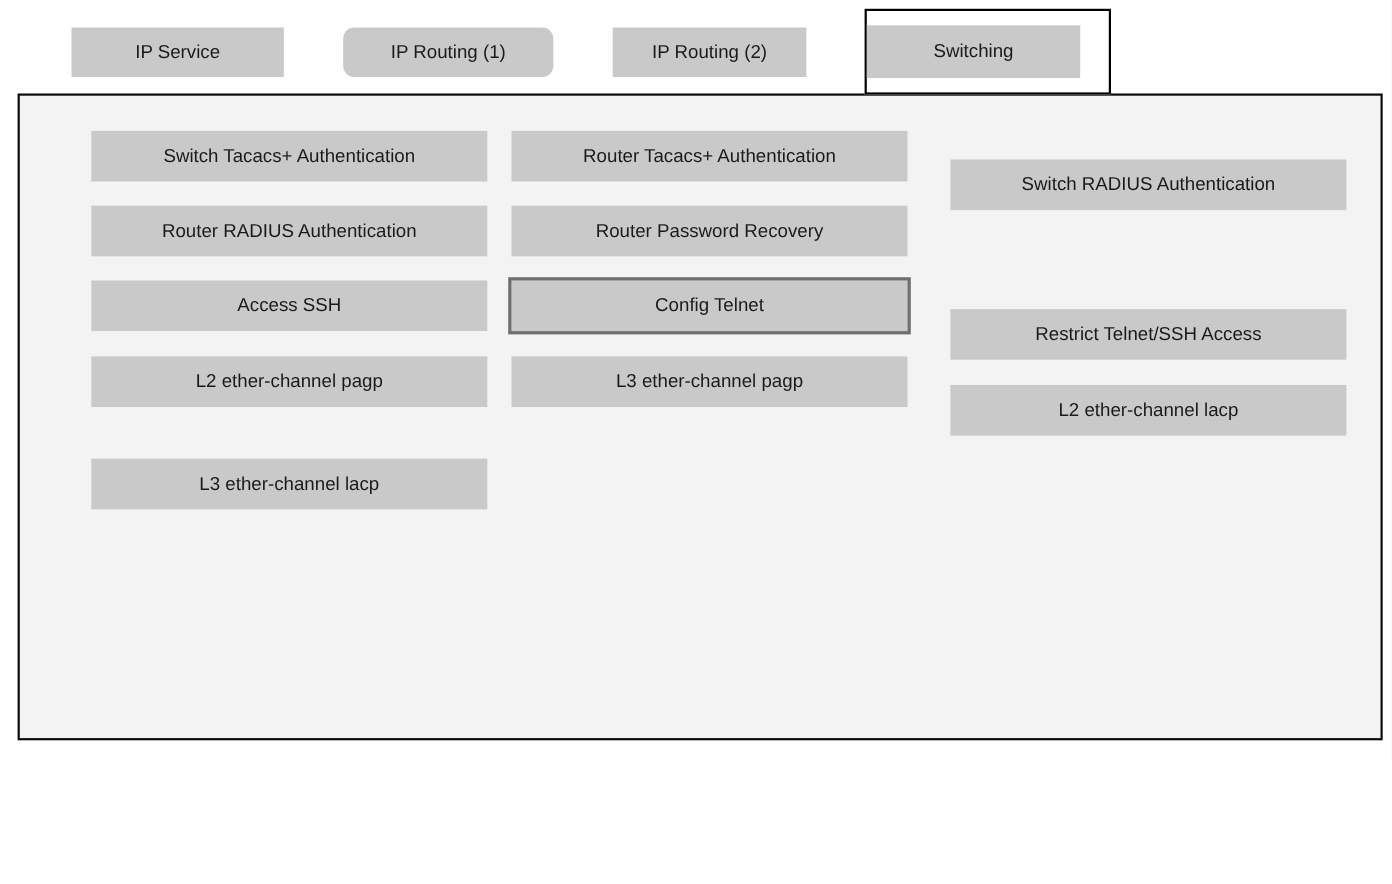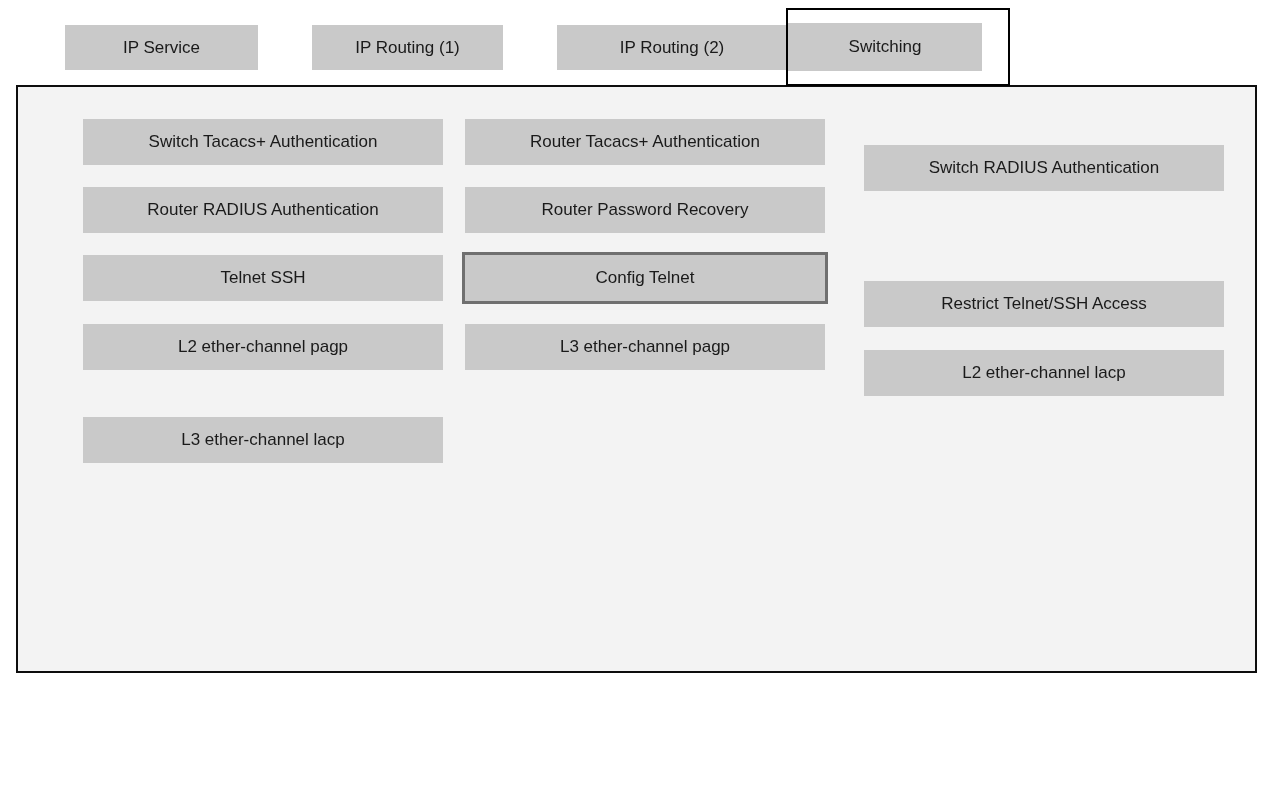--- a/index.html
+++ b/index.html
@@ -25,22 +25,22 @@
     top:25px;
     height:45px;
     background:var(--c-btn-bg);
     display:flex;
     align-items:center;
     justify-content:center;
     font-size:17px;
     white-space:nowrap;
   }
   .tab-ip-service{left:65px;width:193px;}
-  .tab-ip-routing-1{left:312px;width:191px;}
-  .tab-ip-routing-2{left:557px;width:230px;}
+  .tab-ip-routing-1{left:312px;width:191px;border-radius:10px;}
+  .tab-ip-routing-2{left:557px;width:176px;}
   .selected-tab-frame{
     position:absolute;
     left:786px;top:8px;width:224px;height:78px;
     border:2px solid var(--c-selected-outline);
     background:var(--c-page-bg);
     display:flex;align-items:center;justify-content:flex-start;
     z-index:2;
   }
   .selected-tab-frame .tab{
     position:static;
@@ -80,21 +80,21 @@
 </div>
 
 <div class="panel">
   <div class="btn col1 row1">Switch Tacacs+ Authentication</div>
   <div class="btn col2 row1">Router Tacacs+ Authentication</div>
   <div class="btn col3 row1">Switch RADIUS Authentication</div>
 
   <div class="btn col1 row2">Router RADIUS Authentication</div>
   <div class="btn col2 row2">Router Password Recovery</div>
 
-  <div class="btn col1 row3">Telnet SSH</div>
+  <div class="btn col1 row3">Access SSH</div>
   <div class="btn col2 row3 focused">Config Telnet</div>
   <div class="btn col3 row3">Restrict Telnet/SSH Access</div>
 
   <div class="btn col1 row4">L2 ether-channel pagp</div>
   <div class="btn col2 row4">L3 ether-channel pagp</div>
   <div class="btn col3 row4">L2 ether-channel lacp</div>
 
   <div class="btn col1 row5">L3 ether-channel lacp</div>
 </div>
 

